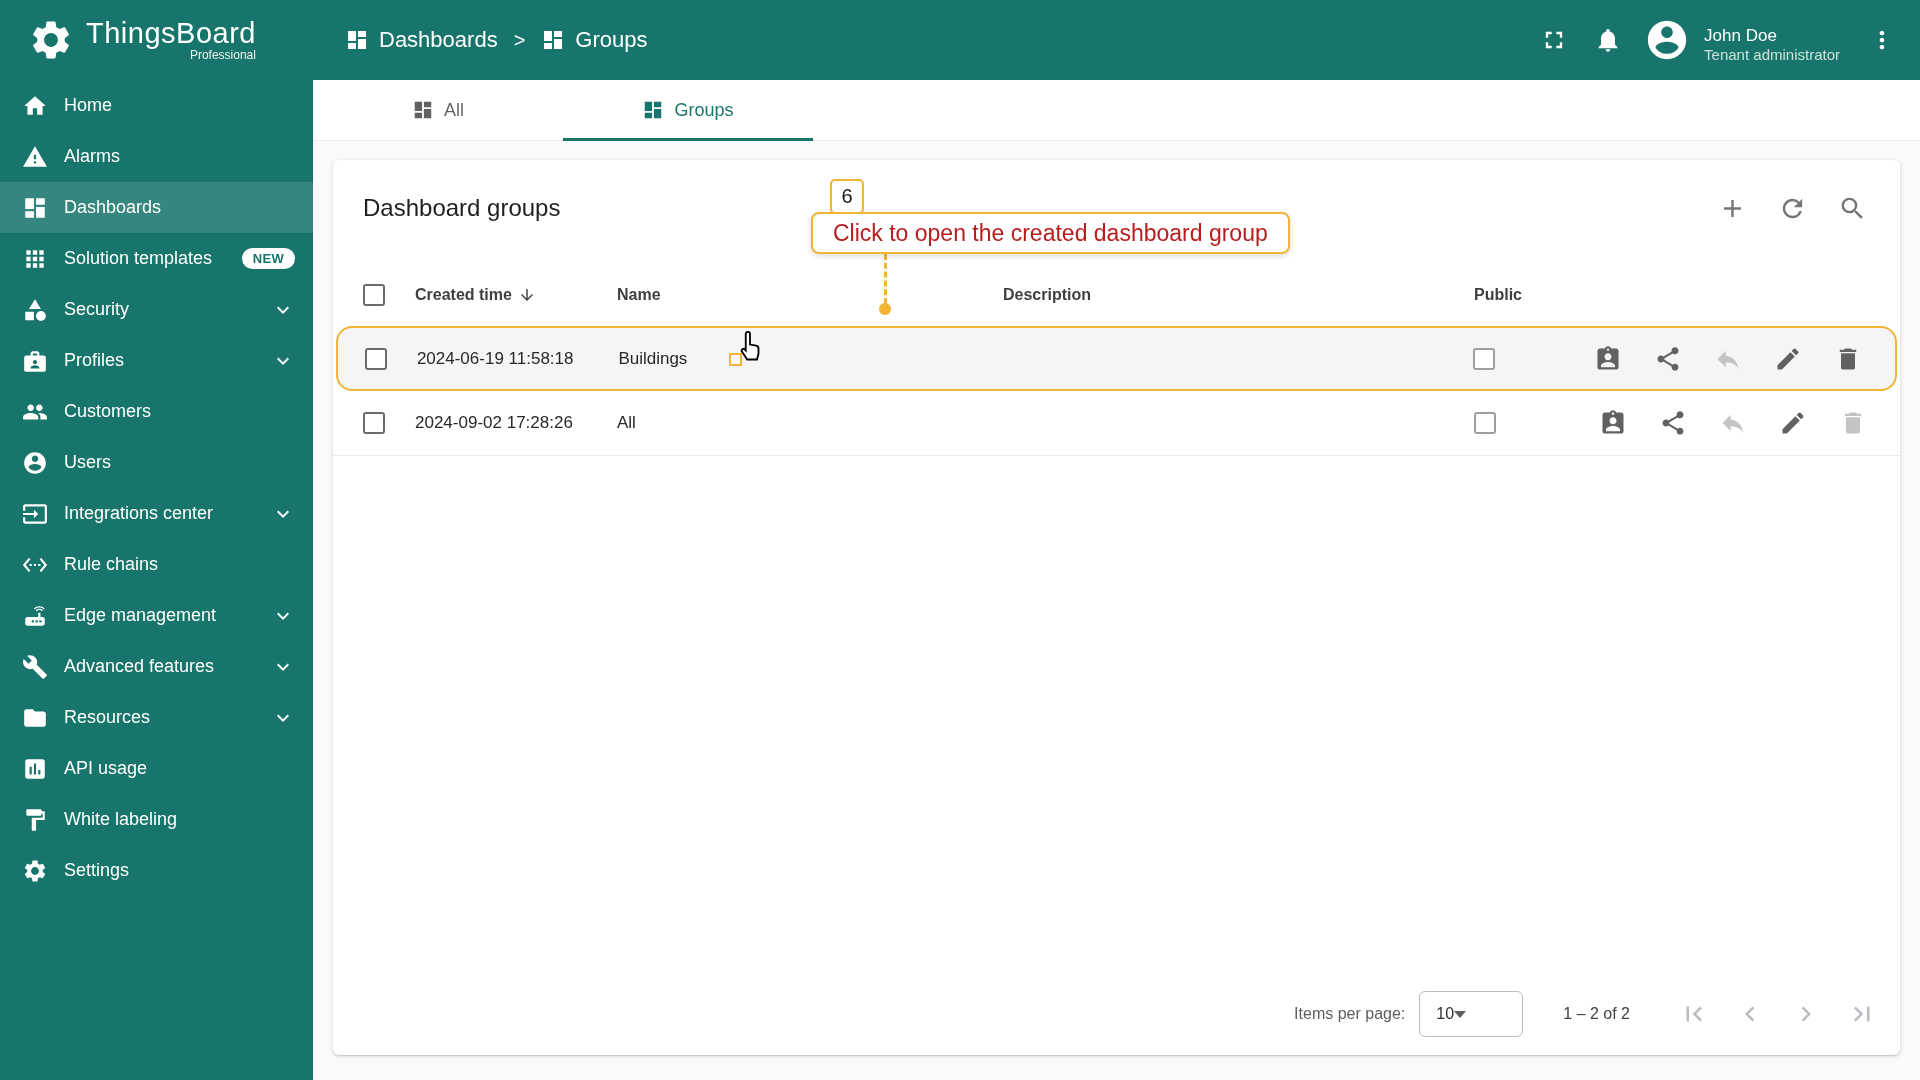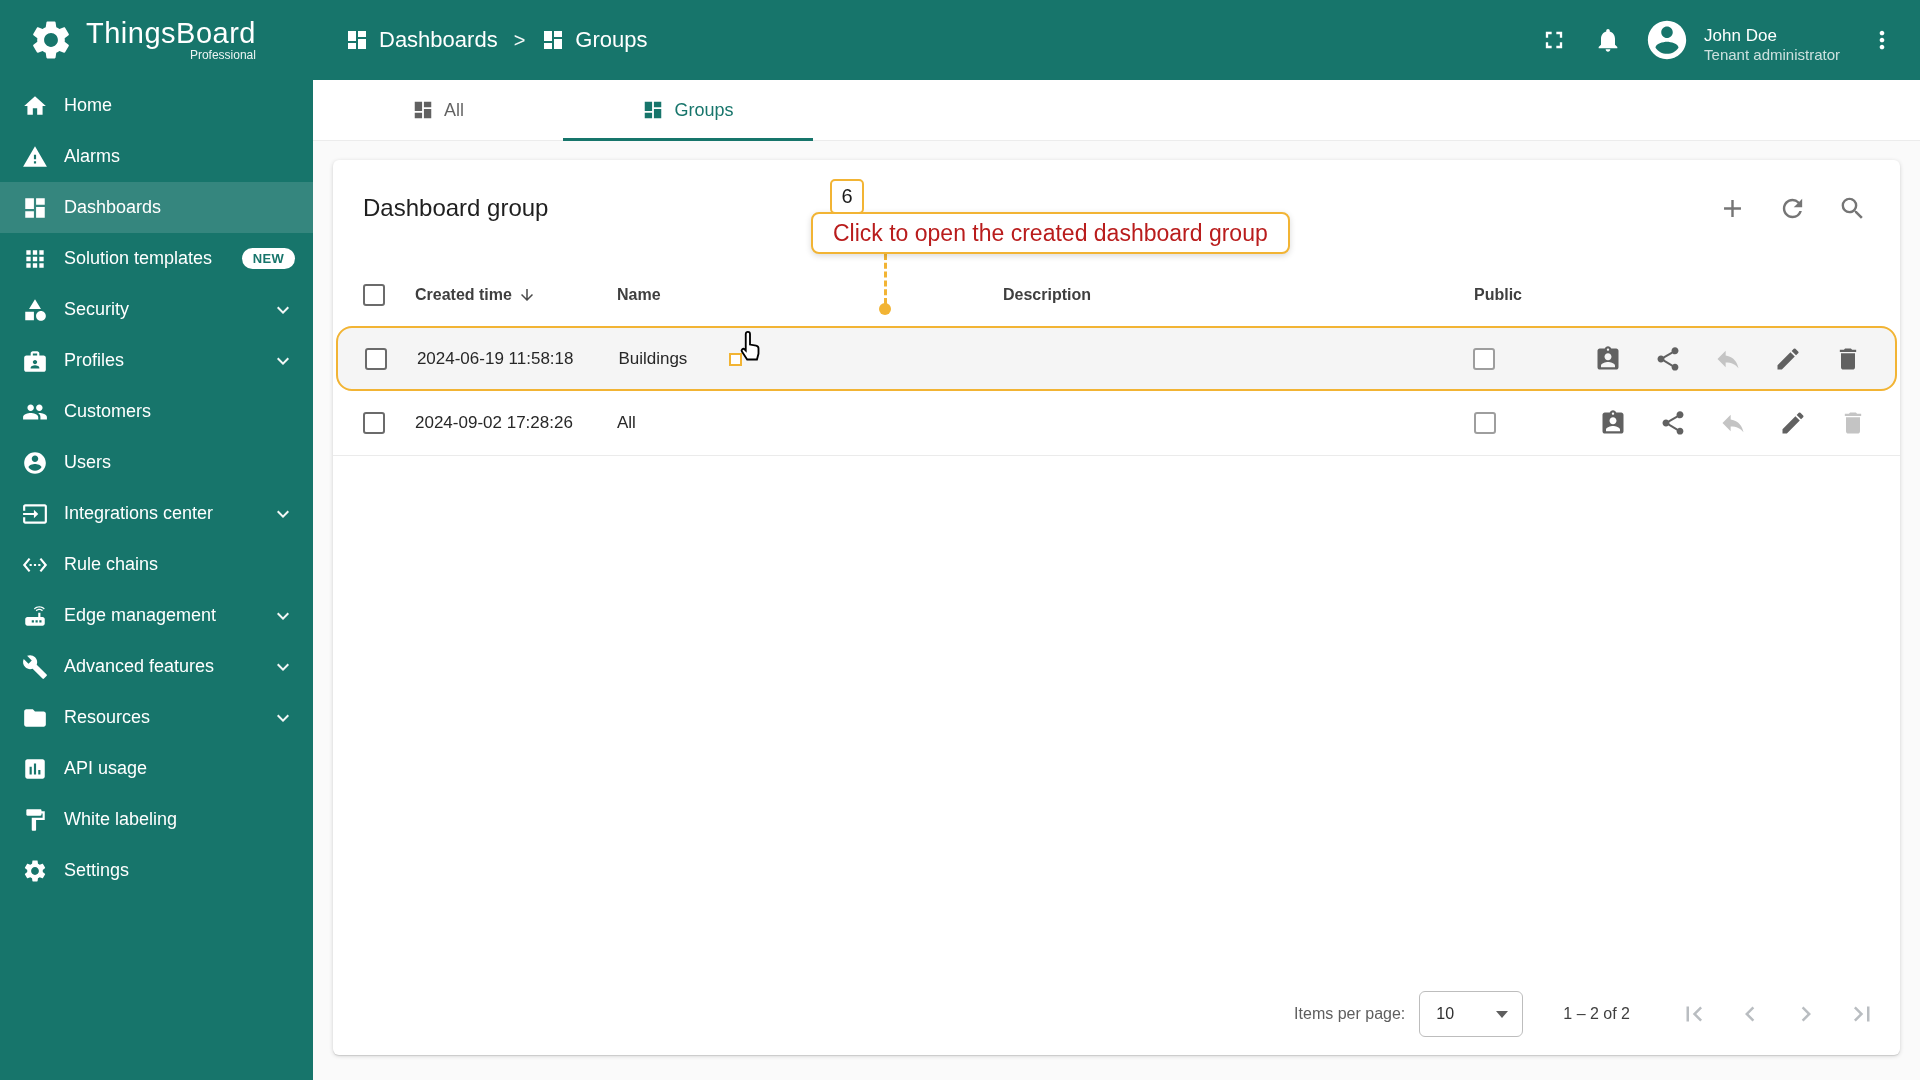--- a/index.html
+++ b/index.html
@@ -78,21 +78,21 @@
   .checkbox.light{border-color:#9e9e9e;}
   .action-btn{border:none;background:none;color:#616161;width:30px;height:30px;cursor:pointer;
     display:flex;align-items:center;justify-content:center;}
   .action-btn .icon{width:28px;height:28px;}
   .action-btn.disabled{color:#c4c4c4;cursor:default;}
 
   .paginator{margin-top:auto;height:82px;display:flex;align-items:center;justify-content:flex-end;
     padding-right:10px;color:#5e5e5e;font-size:16px;}
   .ipp-label{margin-right:14px;}
   .page-size{width:104px;height:46px;border:1px solid #bdbdbd;border-radius:6px;display:flex;
-    align-items:center;justify-content:space-between;padding:0 14px 0 16px;color:#303030;cursor:pointer;background:#fff;}
+    align-items:center;padding:0 14px 0 16px;color:#303030;cursor:pointer;background:#fff;}
   .caret{width:0;height:0;border-left:6px solid transparent;border-right:6px solid transparent;
     border-top:7px solid #5e5e5e;}
   .range{margin:0 36px 0 40px;color:#3f3f3f;}
   .pg-btn{width:56px;height:56px;border:none;background:none;color:#b9bdc1;display:flex;
     align-items:center;justify-content:center;cursor:default;}
   .pg-btn .icon{width:30px;height:30px;}
 
   
   .tut-step{position:absolute;left:830px;top:179px;min-width:34px;height:35px;background:#fff;
     border:2px solid var(--accent);border-radius:5px;display:flex;align-items:center;justify-content:center;
@@ -373,21 +373,21 @@
           <svg viewBox="0 0 24 24">
             <path d="M3 13h8V3H3v10zm0 8h8v-6H3v6zm10 0h8V11h-8v10zm0-18v6h8V3h-8z"></path>
           </svg>
         </span>
         <span>Groups</span>
    </div>
     </div>
 
   <section class="card">
     <div class="card-header">
-      <h2 class="card-title">Dashboard group</h2>
+      <h2 class="card-title">Dashboard groups</h2>
       <div class="card-actions" id="card-actions">
           <button class="icon-btn">
             <span class="icon ">
               <svg viewBox="0 0 24 24">
                 <path d="M19 13h-6v6h-2v-6H5v-2h6V5h2v6h6v2z"></path>
               </svg>
             </span>
           </button>
           <button class="icon-btn">
             <span class="icon ">

